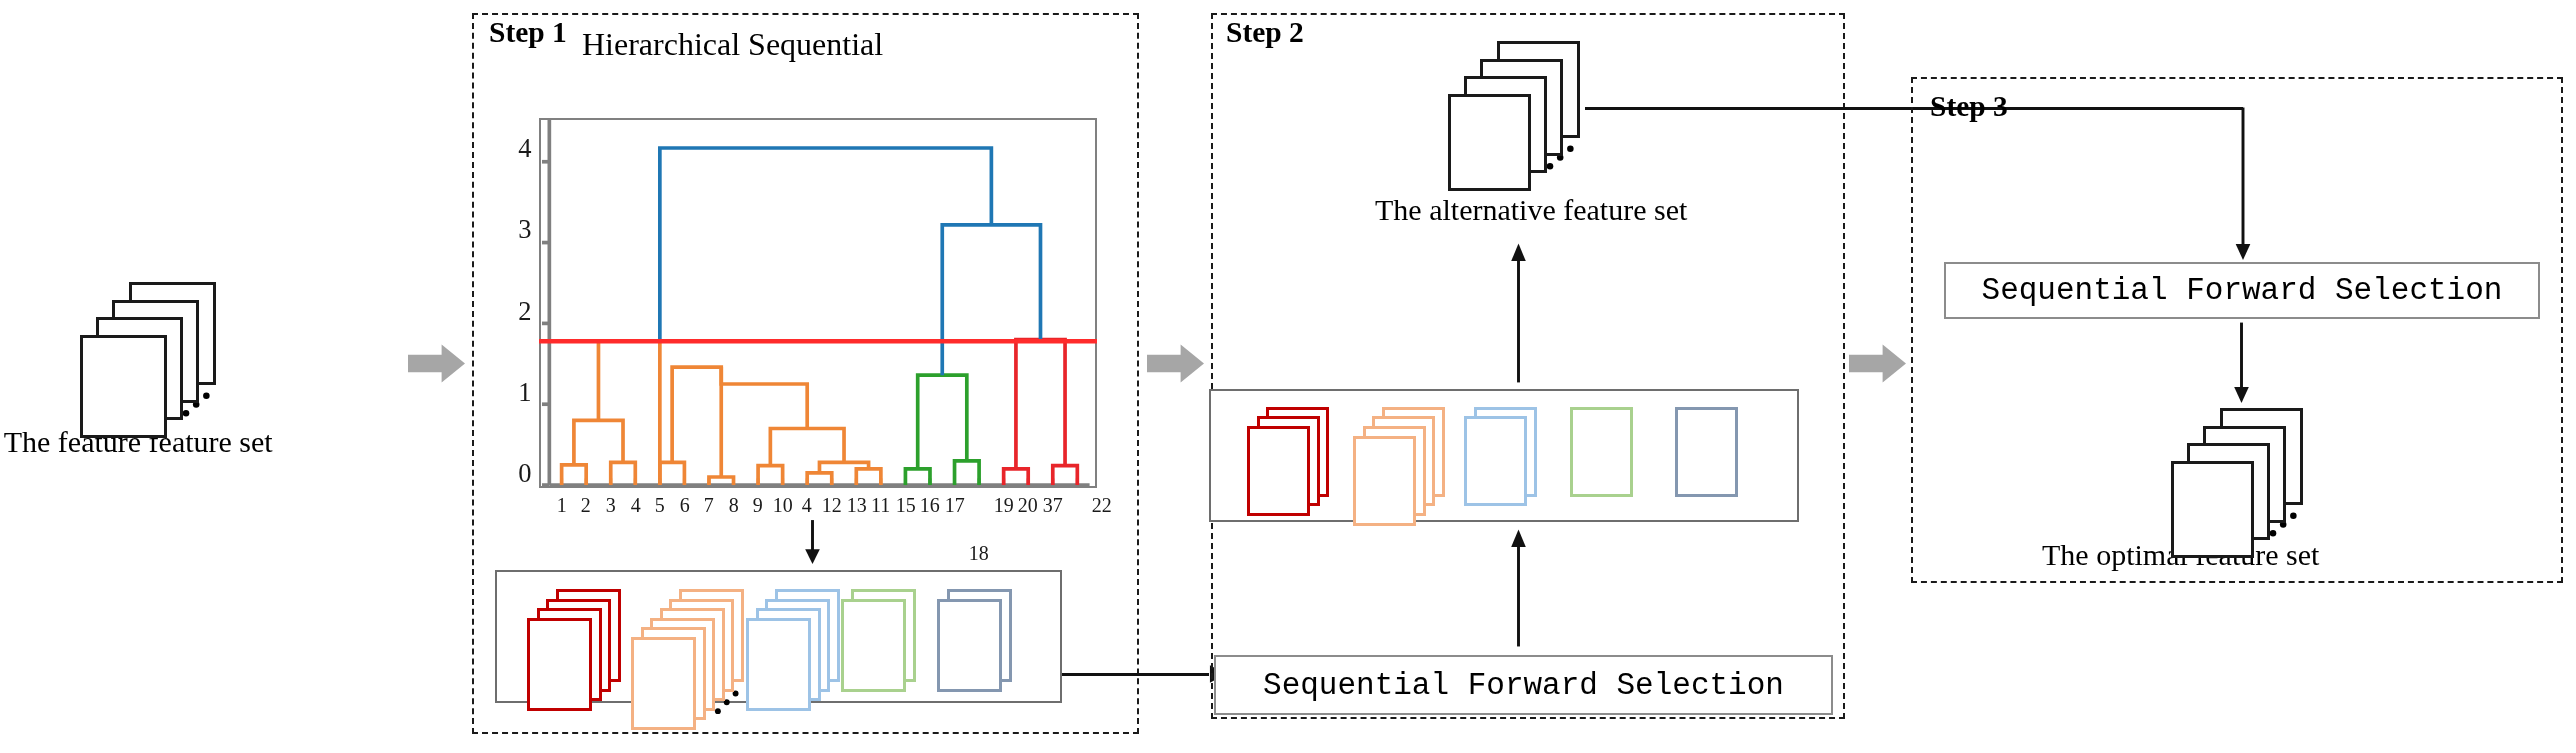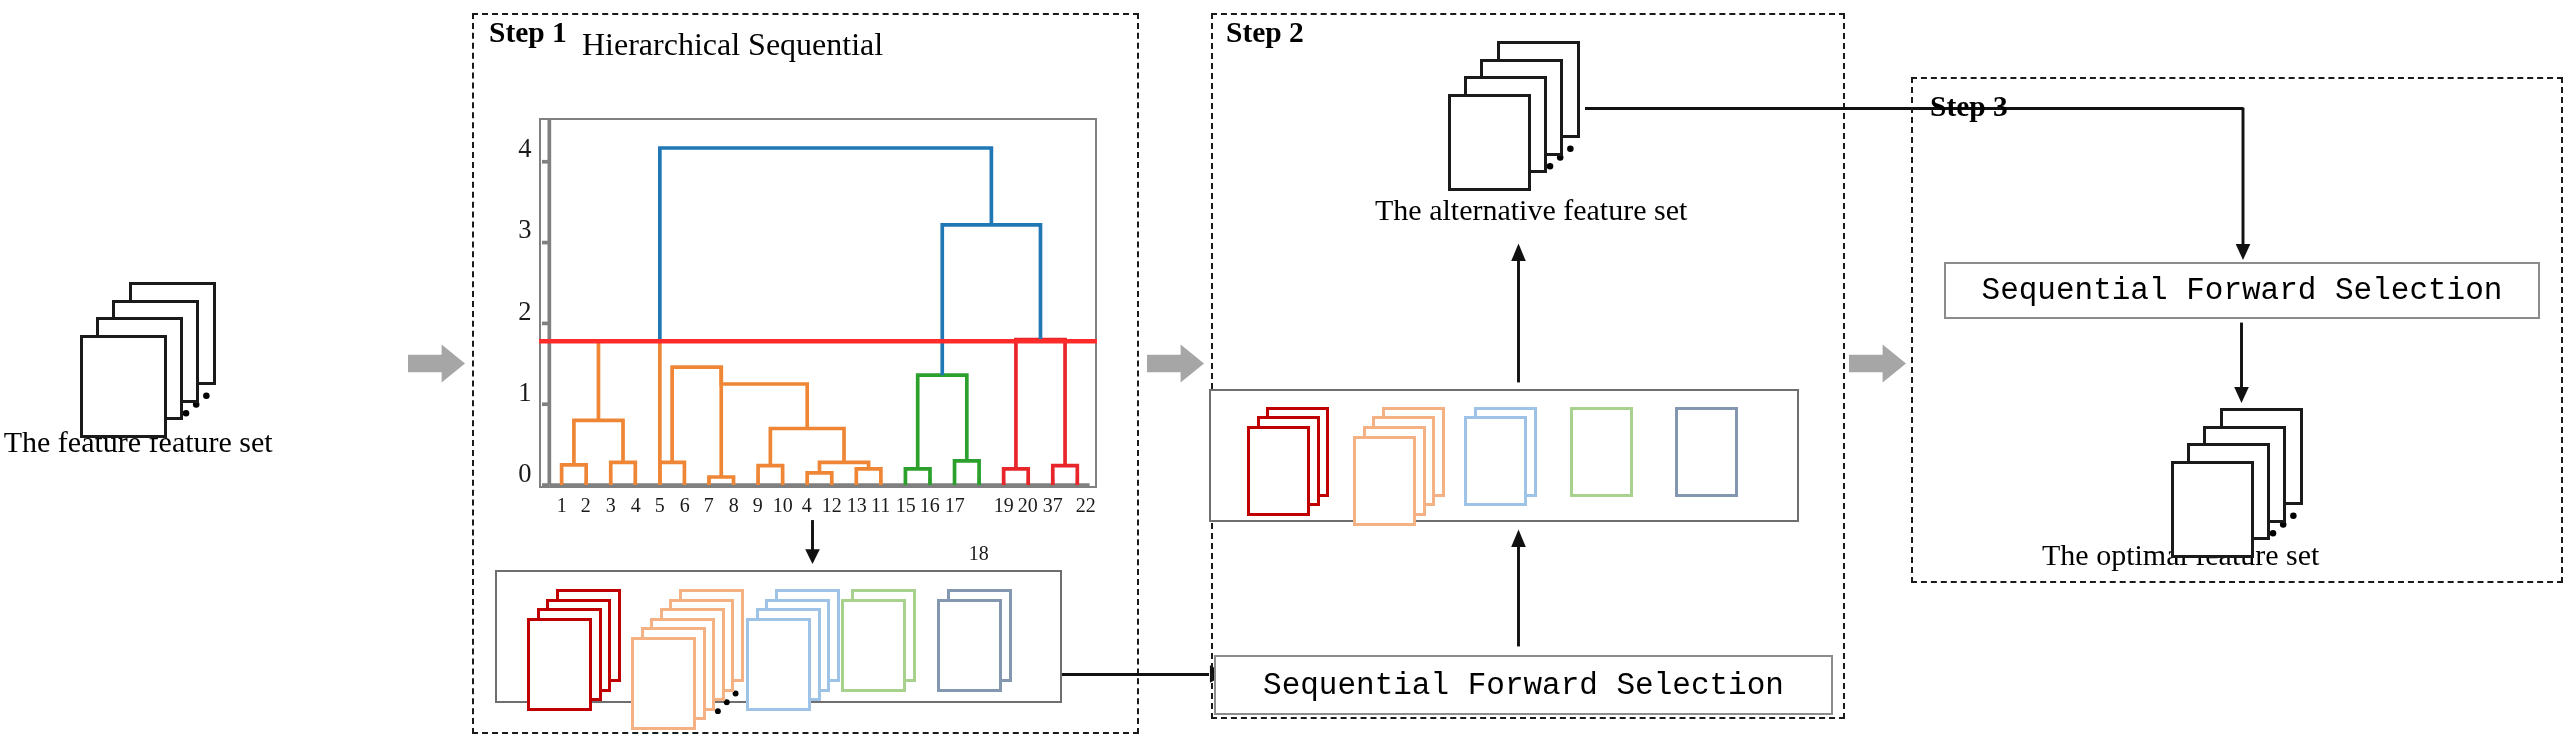--- a/index.html
+++ b/index.html
@@ -141,21 +141,21 @@
     <div class="xtick-lbl" style="left: 278px; top: 1.5px; width: 29.5px;">12</div>
     <div class="xtick-lbl" style="left: 303px; top: 1.5px; width: 29.5px;">13</div>
     <div class="xtick-lbl" style="left: 327px; top: 1.5px; width: 29.5px;">11</div>
     <div class="xtick-lbl" style="left: 352px; top: 1.5px; width: 29.5px;">15</div>
     <div class="xtick-lbl" style="left: 376px; top: 1.5px; width: 29.5px;">16</div>
     <div class="xtick-lbl" style="left: 401px; top: 1.5px; width: 29.5px;">17</div>
     <div class="xtick-lbl" style="left: 425px; top: 1.5px; width: 29.5px; margin-top: 48px;">18</div>
     <div class="xtick-lbl" style="left: 450px; top: 1.5px; width: 29.5px;">19</div>
     <div class="xtick-lbl" style="left: 474px; top: 1.5px; width: 29.5px;">20</div>
     <div class="xtick-lbl" style="left: 499px; top: 1.5px; width: 29.5px;">37</div>
-    <div class="xtick-lbl" style="left: 532px; top: 1.5px; width: 29.5px;">22</div>
+    <div class="xtick-lbl" style="left: 548px; top: 1.5px; width: 29.5px;">22</div>
   </div>
 
 <div class="abs" style="left:803px;top:520px;width:19px;height:44px;">
   <svg width="19" height="44" viewBox="0 0 26 60">
     <line x1="13" y1="0" x2="13" y2="44" stroke="#111" stroke-width="4"></line>
     <polygon points="13,60 3,40 23,40" fill="#111"></polygon>
   </svg>
 </div>
 
 <div class="panel" style="left:495px;top:570px;width:567px;height:133px;"></div>

